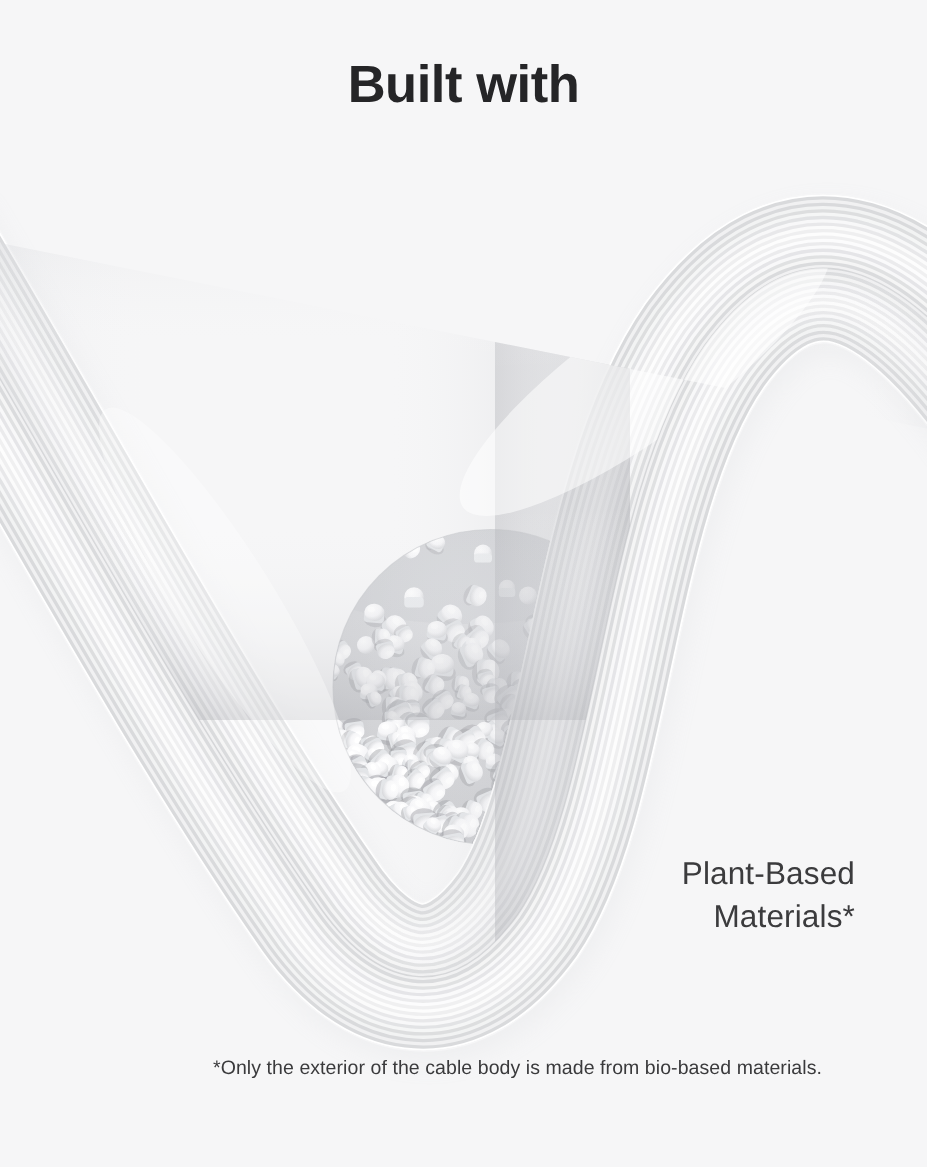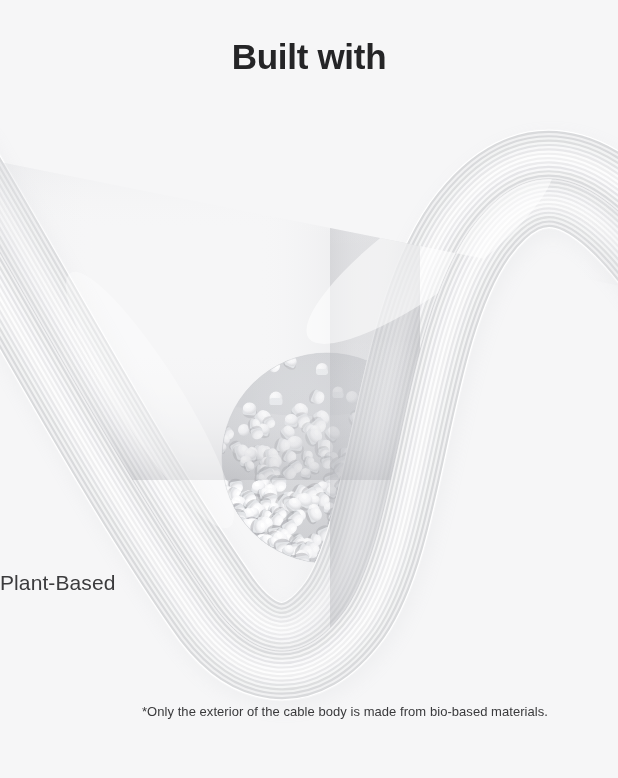--- a/index.html
+++ b/index.html
@@ -54,21 +54,21 @@
   .artwork svg {
     display: block;
   }
 
   
   .caption {
     position: absolute;
     top: 568px;
     left: 0;
     width: 570px;
-    text-align: left;
+    text-align: right;
     z-index: 45;
   }
   .caption-line {
     display: block;
     color: #3b3b3d;
     font-size: 21px;
     line-height: 29px;
     font-weight: normal;
     letter-spacing: 0.1px;
   }
@@ -1649,19 +1649,20 @@
 
           <ellipse cx="430" cy="250" rx="150" ry="40" fill="#ffffff" opacity="0.55" transform="rotate(-36 430 250)"></ellipse>
           <ellipse cx="150" cy="400" rx="150" ry="32" fill="#ffffff" opacity="0.35" transform="rotate(58 150 400)"></ellipse>
         </g>
       </g>
     </svg>
   </div>
 
   <div class="caption">
     <span class="caption-line">Plant-Based</span>
+    <span class="caption-line">Materials*</span>
   </div>
 
   <div class="footnote">
     <span class="footnote-line">*Only the exterior of the cable body is made from bio-based materials.</span>
   </div>
 
 </div>
 
 </body></html>

